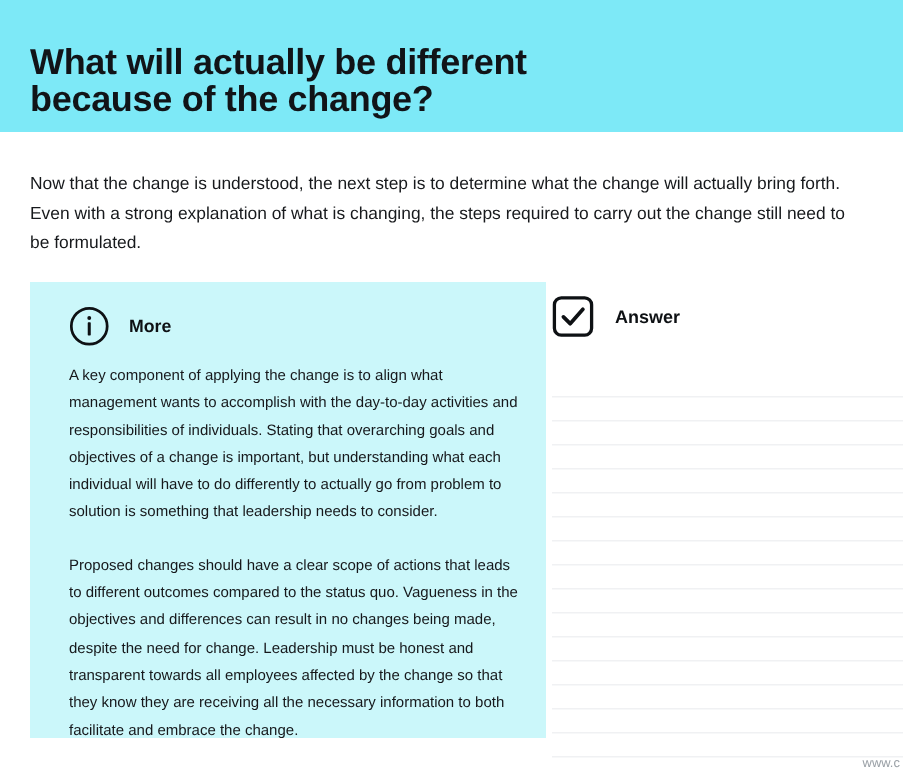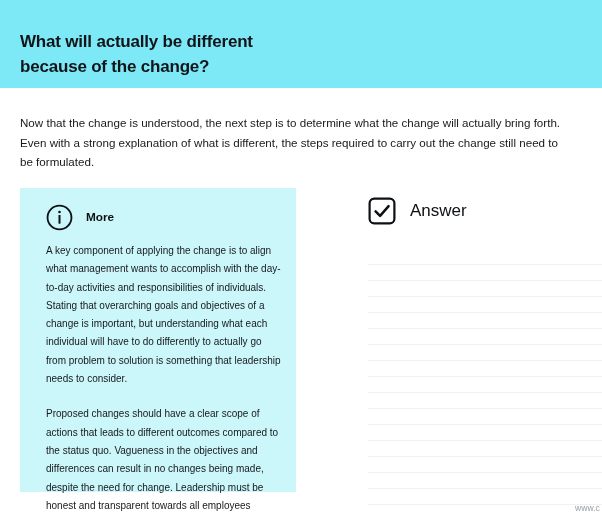--- a/index.html
+++ b/index.html
@@ -22,21 +22,21 @@
     top: 0;
     width: 602px;
     height: 88px;
     background: #7DE9F7;
   }
   .page-title {
     position: absolute;
     left: 20px;
     top: 29px;
     margin: 0;
-    font-size: 17px;
+    font-size: 24px;
     font-weight: bold;
     line-height: 25px;
     color: #111418;
     letter-spacing: -0.2px;
     white-space: pre-line;
   }
 
   
   .intro {
     position: absolute;
@@ -47,21 +47,21 @@
     font-size: 11.6px;
     line-height: 19.5px;
     color: #17191c;
   }
 
   
   .more-card {
     position: absolute;
     left: 20px;
     top: 188px;
-    width: 276px;
+    width: 344px;
     height: 304px;
     background: #CBF7FA;
     box-sizing: border-box;
     padding: 12px 14px 0 26px;
   }
   .card-head {
     display: flex;
     align-items: center;
     gap: 13px;
     height: 34px;
@@ -102,22 +102,22 @@
     padding-top: 12px;
     box-sizing: border-box;
   }
   .check-icon {
     width: 28px;
     height: 28px;
     flex: 0 0 28px;
     display: block;
   }
   .answer-head-label {
-    font-size: 17px;
-    font-weight: normal;
+    font-size: 12px;
+    font-weight: bold;
     color: #0e1114;
   }
   .answer-lines {
     position: absolute;
     left: 0;
     top: 61px;
     width: 240px;
   }
   .answer-line {
     height: 16px;
@@ -139,21 +139,21 @@
   }
 </style>
 </head>
 <body>
 
 <div class="header-band" style="background: rgb(125, 233, 247);">
   <h1 class="page-title">What will actually be different
 because of the change?</h1>
 </div>
 
-<p class="intro">Now that the change is understood, the next step is to determine what the change will actually bring forth. Even with a strong explanation of what is different, the steps required to carry out the change still need to be formulated.</p>
+<p class="intro">Now that the change is understood, the next step is to determine what the change will actually bring forth. Even with a strong explanation of what is changing, the steps required to carry out the change still need to be formulated.</p>
 
 <div class="more-card" style="background: rgb(203, 247, 250);">
   <div class="card-head">
     <span class="info-icon-wrap">
       <svg class="info-icon" viewBox="0 0 28 28" xmlns="http://www.w3.org/2000/svg">
         <circle cx="14" cy="14" r="12.4" fill="none" stroke="#0e1114" stroke-width="1.9"></circle>
         <circle cx="14" cy="8.3" r="1.35" fill="#0e1114"></circle>
         <rect x="12.95" y="11.3" width="2.1" height="9.1" rx="0.5" fill="#0e1114"></rect>
       </svg>
     </span>

